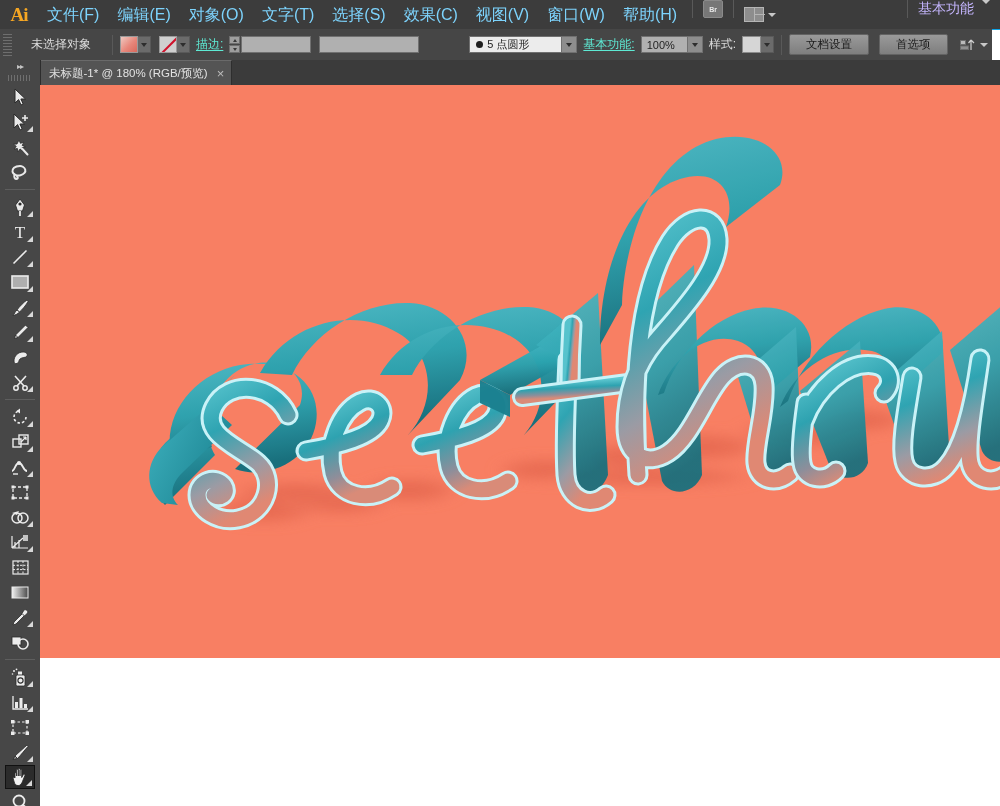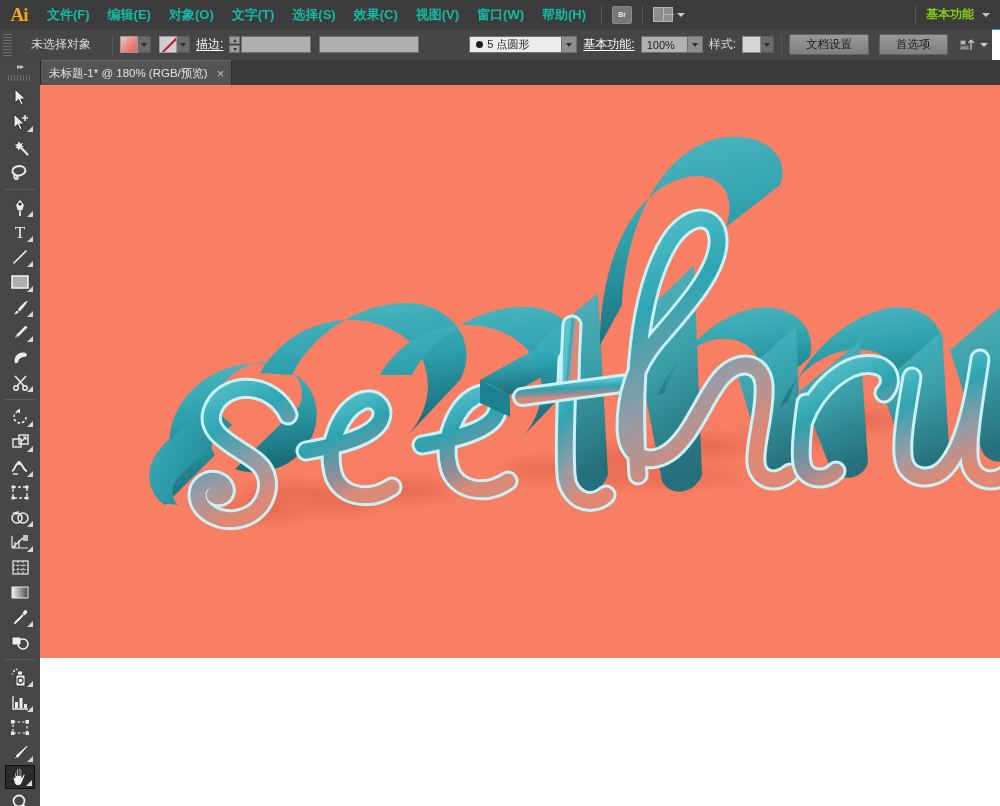--- a/index.html
+++ b/index.html
@@ -8,32 +8,32 @@
     background:#ffffff;
     font-family:"Liberation Sans","DejaVu Sans",sans-serif;
     font-size:12px;color:#d2d2d2;
     -webkit-font-smoothing:antialiased;
   }
   .app{position:relative;width:1000px;height:806px;background:#fff;}
 
   
   .menubar{
     position:absolute;left:0;top:0;width:1000px;height:29px;
-    background:#3c3c3c;display:flex;align-items:center;
+    background:#3c3c3c;display:flex;
     border-bottom:1px solid #0ea5e9;
   }
   .ai-logo{
     width:38px;height:29px;display:flex;align-items:center;justify-content:center;
     font-family:"Liberation Serif","DejaVu Serif",serif;
     font-size:19px;font-weight:bold;color:#f5a623;letter-spacing:-1px;
     background:#3c3c3c;
   }
   .menu-item{
-    padding:0 9px;height:29px;line-height:29px;font-size:13px;color:#14b8a6;
-    white-space:nowrap;cursor:default;font-weight:bold;
+    padding:0 9px;height:29px;line-height:29px;font-size:16px;color:#7dd3fc;
+    white-space:nowrap;cursor:default;
   }
   .mb-sep{width:1px;height:18px;background:#595959;margin:0 6px;}
   .mb-icon-br{
     width:18px;height:16px;border:1px solid #8a8a8a;border-radius:2px;
     background:#777;display:flex;align-items:center;justify-content:center;
     font-size:7px;color:#e8e8e8;font-weight:bold;margin:0 4px;
   }
   .mb-arrange{
     display:flex;align-items:center;margin:0 4px;
   }
@@ -46,36 +46,36 @@
   }
   .arrange-grid:before{
     content:"";position:absolute;left:9px;top:6px;width:11px;height:1px;background:#b5b5b5;
   }
   .caret{
     width:0;height:0;border-left:4px solid transparent;border-right:4px solid transparent;
     border-top:4px solid #c8c8c8;margin-left:4px;
   }
   .mb-spacer{flex:1;}
   .workspace-name{
-    font-size:12px;color:#84cc16;padding:0 4px;white-space:nowrap;font-weight:bold;
+    font-size:14px;color:#c4b5fd;padding:0 4px;white-space:nowrap;
   }
 
   
   .controlbar{
     position:absolute;left:0;top:29px;width:992px;height:31px;
     background:#464646;display:flex;align-items:center;
     border-bottom:1px solid #2b2b2b;
     text-align:center;
   }
   .cb-grip{
     width:9px;height:22px;margin-left:3px;margin-right:5px;
     background:repeating-linear-gradient(to bottom,#6e6e6e 0 1px,#464646 1px 3px);
   }
   .cb-label{font-size:12px;color:#dcdcdc;white-space:nowrap;padding:0 6px;}
-  .cb-label.orange{color:#ffffff;text-decoration:underline;text-underline-offset:2px;}
+  .cb-label.orange{color:#5eead4;text-decoration:underline;text-underline-offset:2px;}
   .cb-sep{width:1px;height:20px;background:#595959;margin:0 7px;}
 
   .swatch-box{
     display:flex;align-items:center;
   }
   .swatch{
     width:18px;height:17px;border:1px solid #9a9a9a;box-sizing:border-box;
     background:linear-gradient(135deg,#efc9c1 0%,#e8877b 55%,#d9695c 100%);
   }
   .swatch.none{

